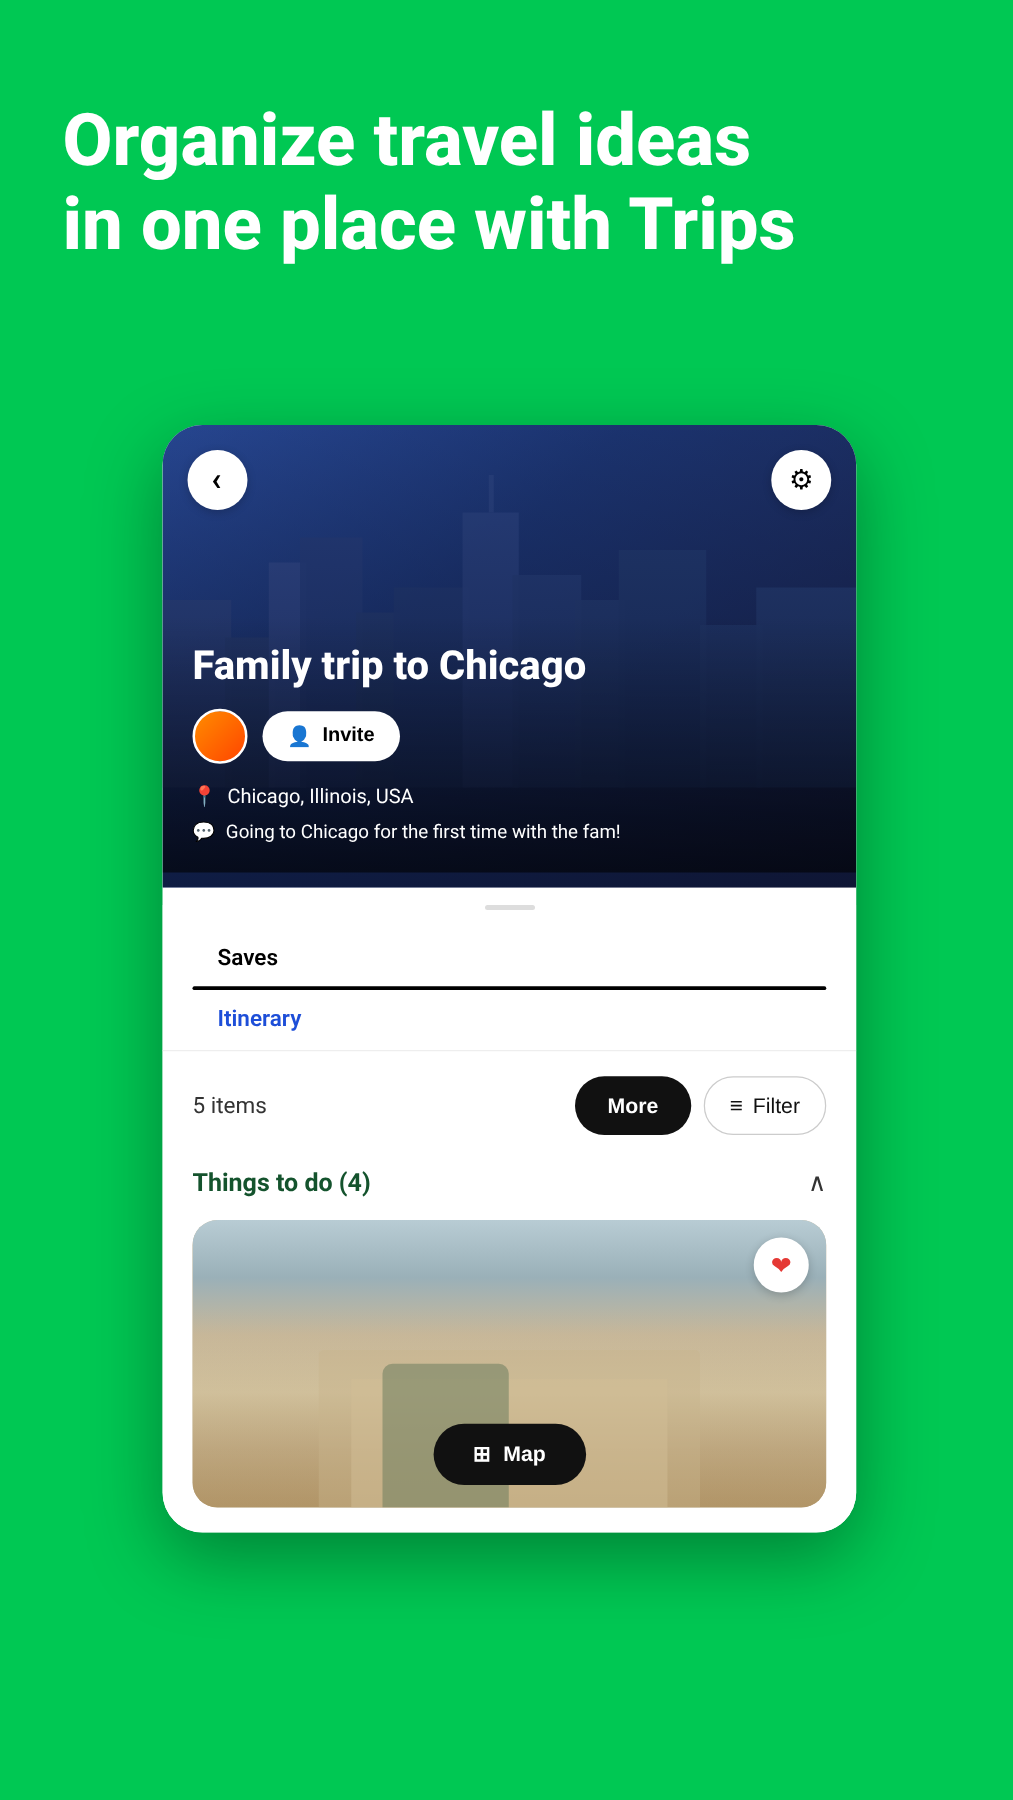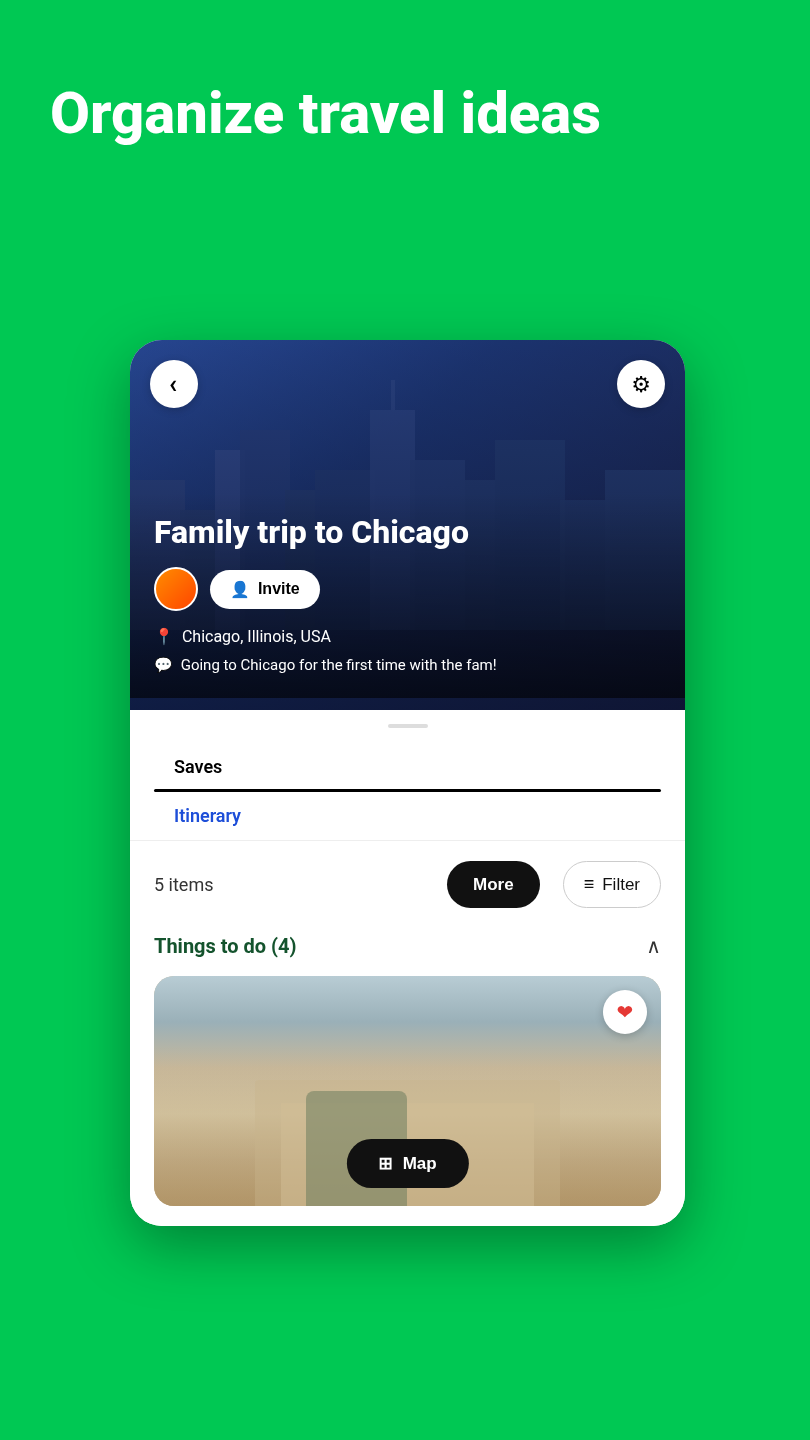--- a/index.html
+++ b/index.html
@@ -230,21 +230,21 @@
       margin-bottom: 20px;
     }
 
     .items-count {
       font-size: 18px;
       color: #333;
     }
 
     .btn-group {
       display: flex;
-      gap: 23px;
+      gap: 10px;
     }
 
     .btn-more {
       background: #111;
       color: white;
       border: none;
       border-radius: 30px;
       padding: 12px 26px;
       font-size: 17px;
       font-weight: 600;
@@ -328,20 +328,21 @@
       z-index: 10;
     }
     .icon-heart { color: #e53935; font-size: 20px; }
   </style>
 </head>
 <body>
 
 <div class="hero-text">
   <h1>
     <span>Organize travel ideas</span><br>
+    <span>in one place with Trips</span>
   </h1>
 </div>
 
 <div class="phone-card">
 
   <div class="card-header">
 
     <div class="skyline-buildings">
       <div class="building b1"></div>
       <div class="building b2"></div>

